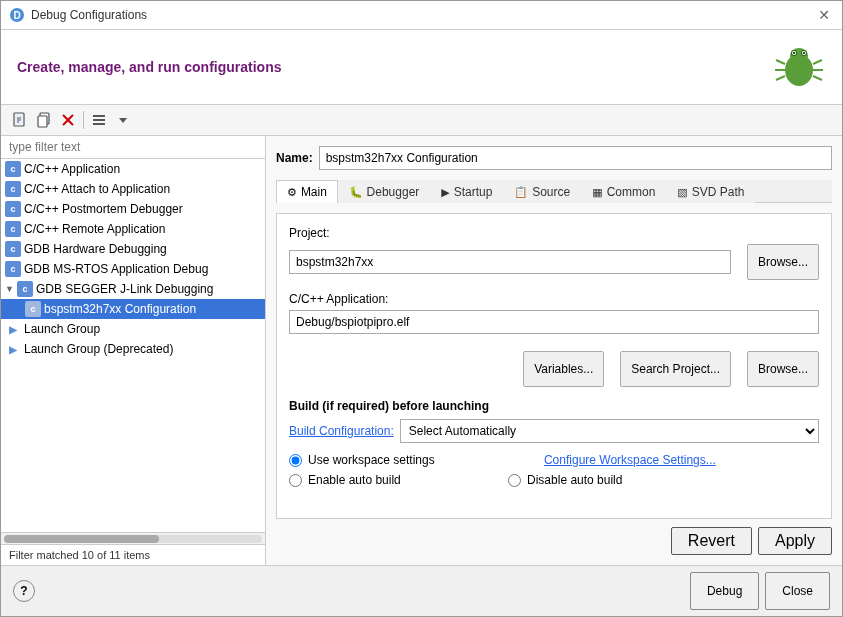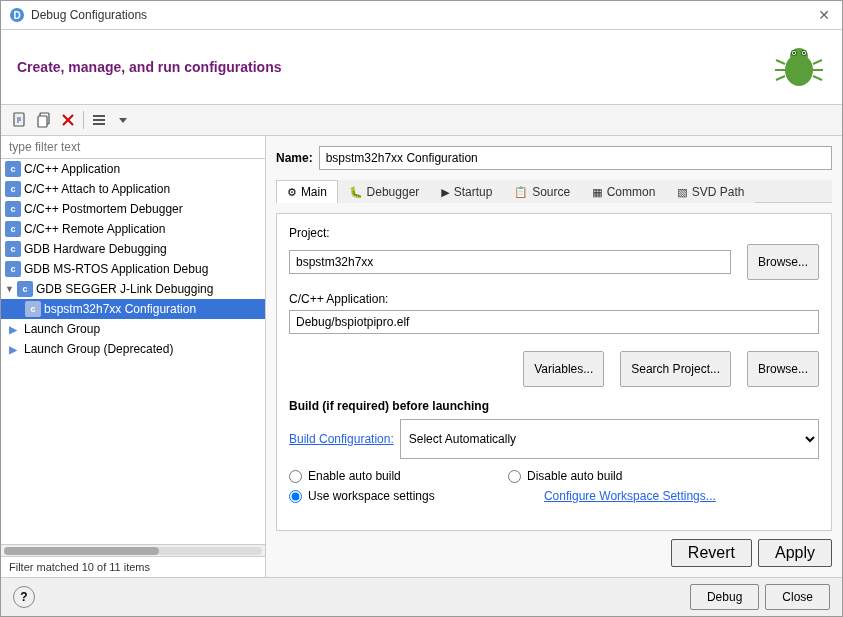--- a/index.html
+++ b/index.html
@@ -302,21 +302,21 @@
       margin-bottom: 10px;
     }
     .build-config-label {
       font-size: 12px;
       color: #2563eb;
       text-decoration: underline;
       cursor: pointer;
     }
     .build-config-select {
       flex: 1;
-      height: 40px;
+      height: 24px;
       border: 1px solid #aaa;
       font-size: 12px;
       background: #fff;
       padding: 0 4px;
       outline: none;
     }
     .radio-group {
       display: flex;
       flex-direction: column;
       gap: 6px;
@@ -378,21 +378,21 @@
       font-weight: bold;
       display: flex;
       align-items: center;
       justify-content: center;
     }
     .footer-right {
       display: flex;
       gap: 6px;
     }
     .btn-footer {
-      height: 26px;
+      height: 38px;
       padding: 0 16px;
       border: 1px solid #888;
       background: #f0f0f0;
       cursor: pointer;
       font-size: 12px;
       border-radius: 2px;
     }
     .btn-footer.primary {
       background: #f0f0f0;
     }
@@ -598,33 +598,33 @@
         <div class="form-section">
           <div class="section-header">Build (if required) before launching</div>
           <div class="build-config-row">
             <span class="build-config-label">Build Configuration:</span>
             <select class="build-config-select">
               <option>Select Automatically</option>
             </select>
           </div>
           <div class="radio-group">
             <div class="radio-row">
+              <input type="radio" name="build-opt" id="r-workspace" checked="" style="">
+              <label for="r-workspace">Use workspace settings</label>
+              <span style="flex:1"></span>
+              <span class="link-text">Configure Workspace Settings...</span>
+              <span style="flex:1"></span>
+            </div>
+            <div class="radio-row">
               <input type="radio" name="build-opt" id="r-enable" style="">
               <label for="r-enable">Enable auto build</label>
               <span style="flex:1"></span>
               <input type="radio" name="build-opt" id="r-disable" style="">
               <label for="r-disable">Disable auto build</label>
               <span style="flex:2"></span>
-            </div>
-            <div class="radio-row">
-              <input type="radio" name="build-opt" id="r-workspace" checked="" style="">
-              <label for="r-workspace">Use workspace settings</label>
-              <span style="flex:1"></span>
-              <span class="link-text">Configure Workspace Settings...</span>
-              <span style="flex:1"></span>
             </div>
           </div>
         </div>
       </div>
 
       <div class="bottom-actions">
         <span></span>
         <div class="action-btns">
           <button class="btn-primary">Revert</button>
           <button class="btn-primary">Apply</button>

